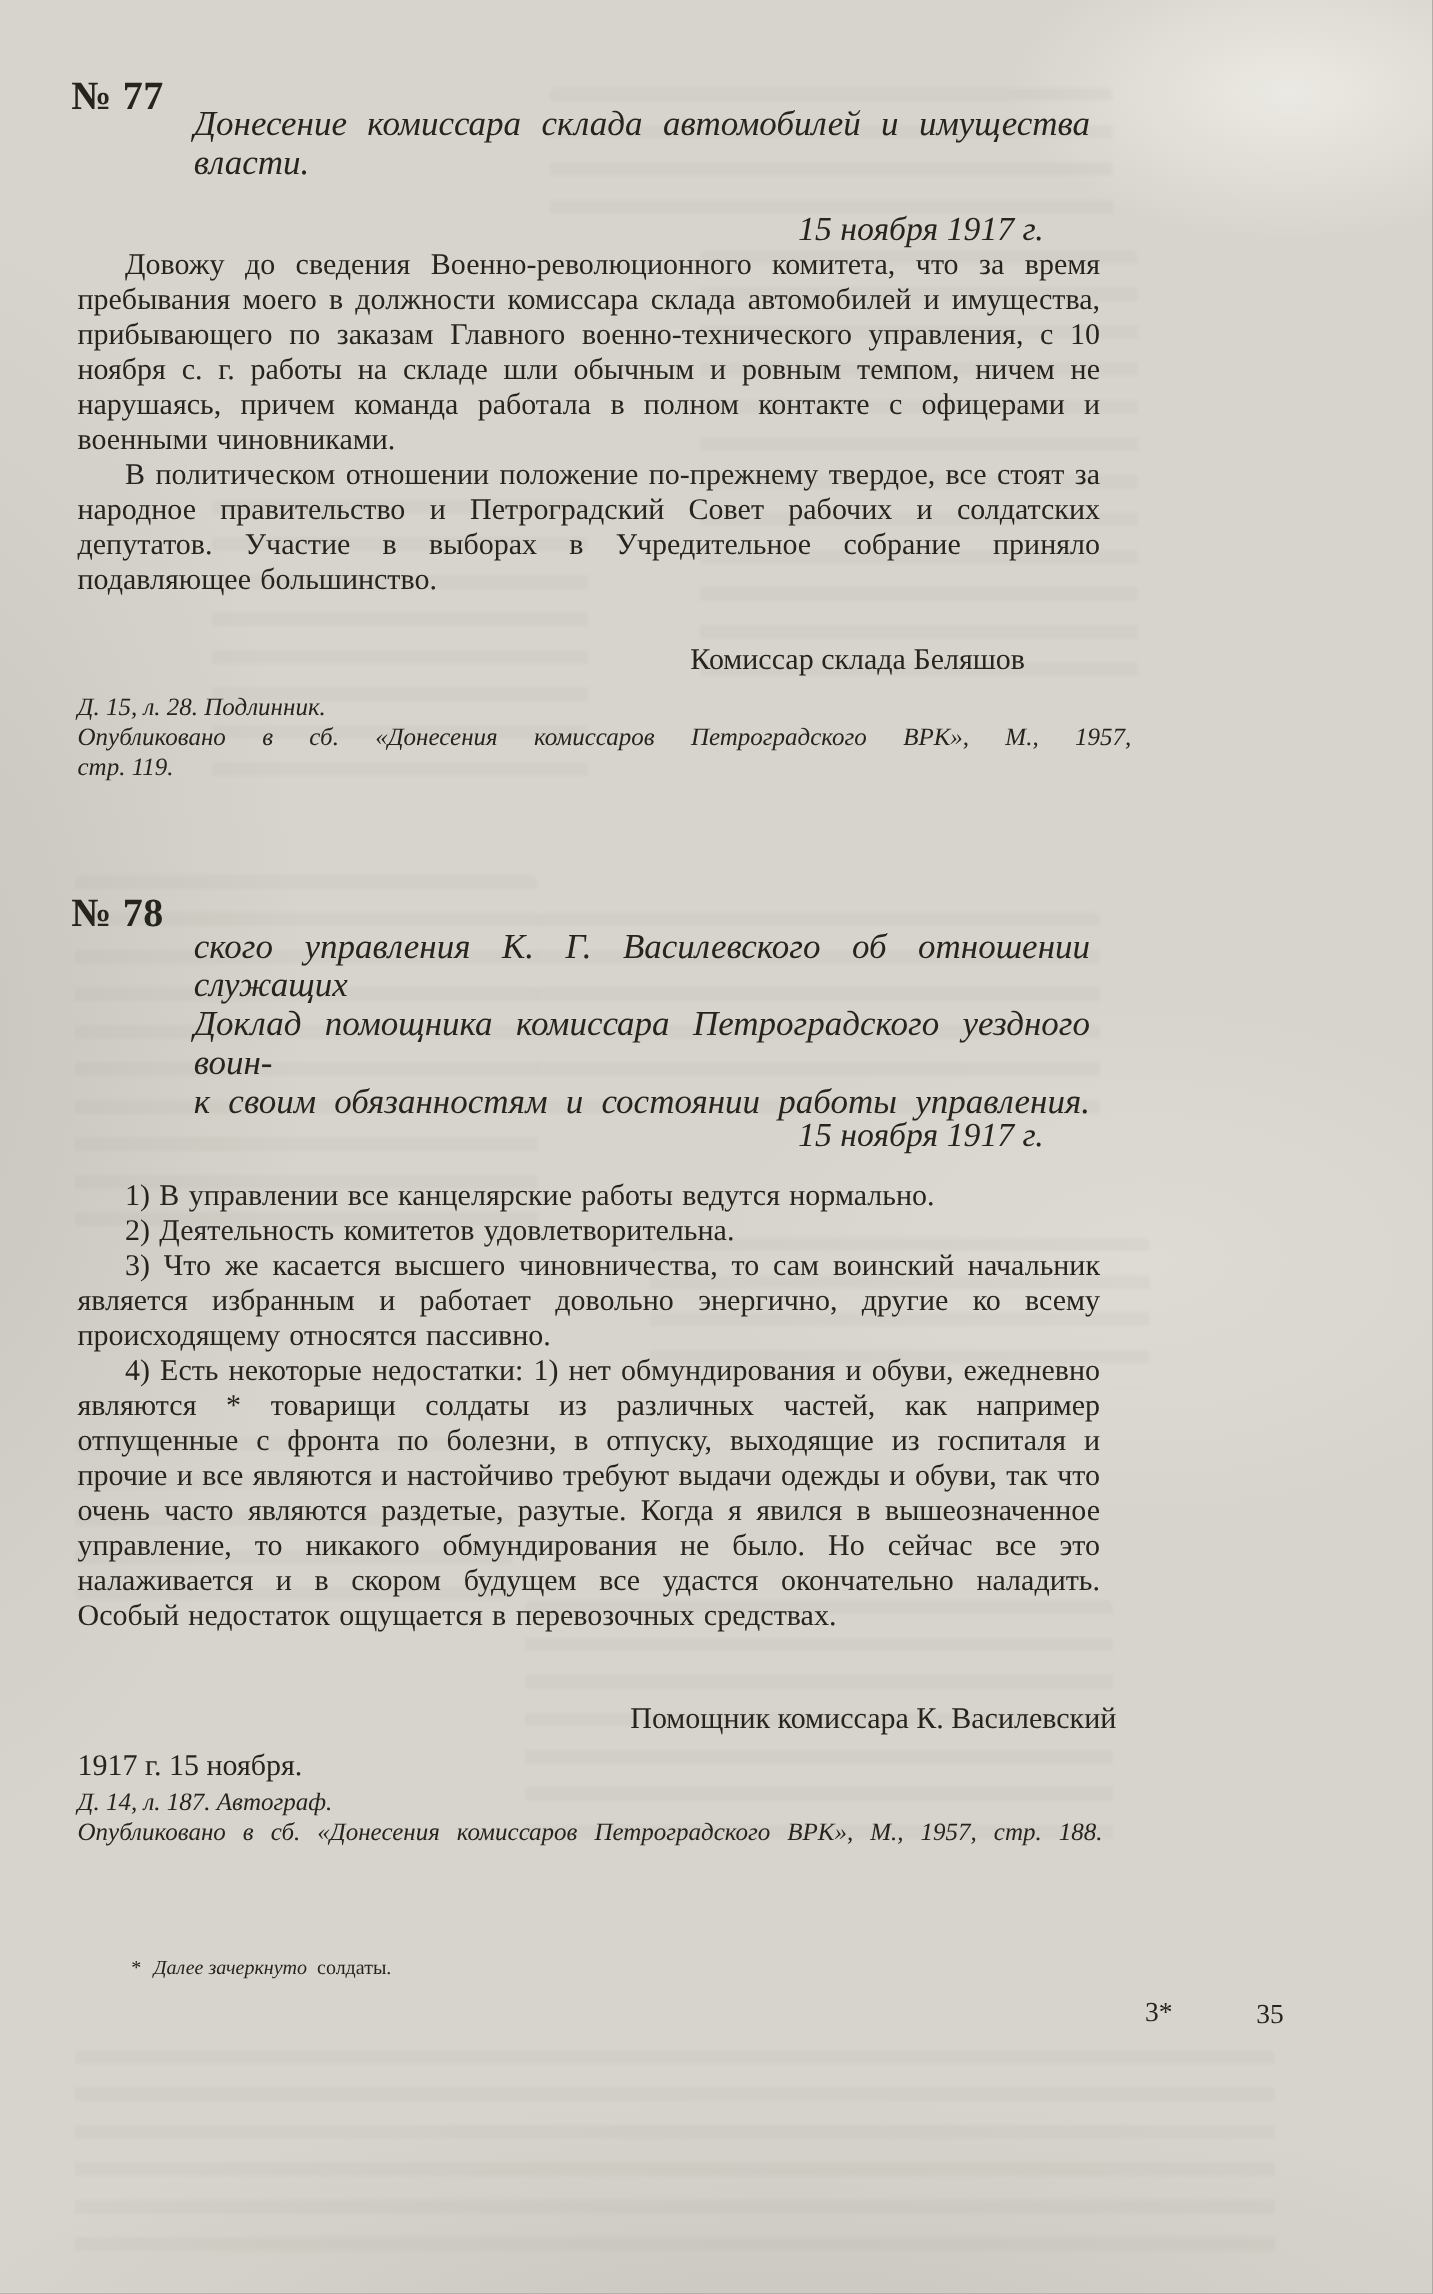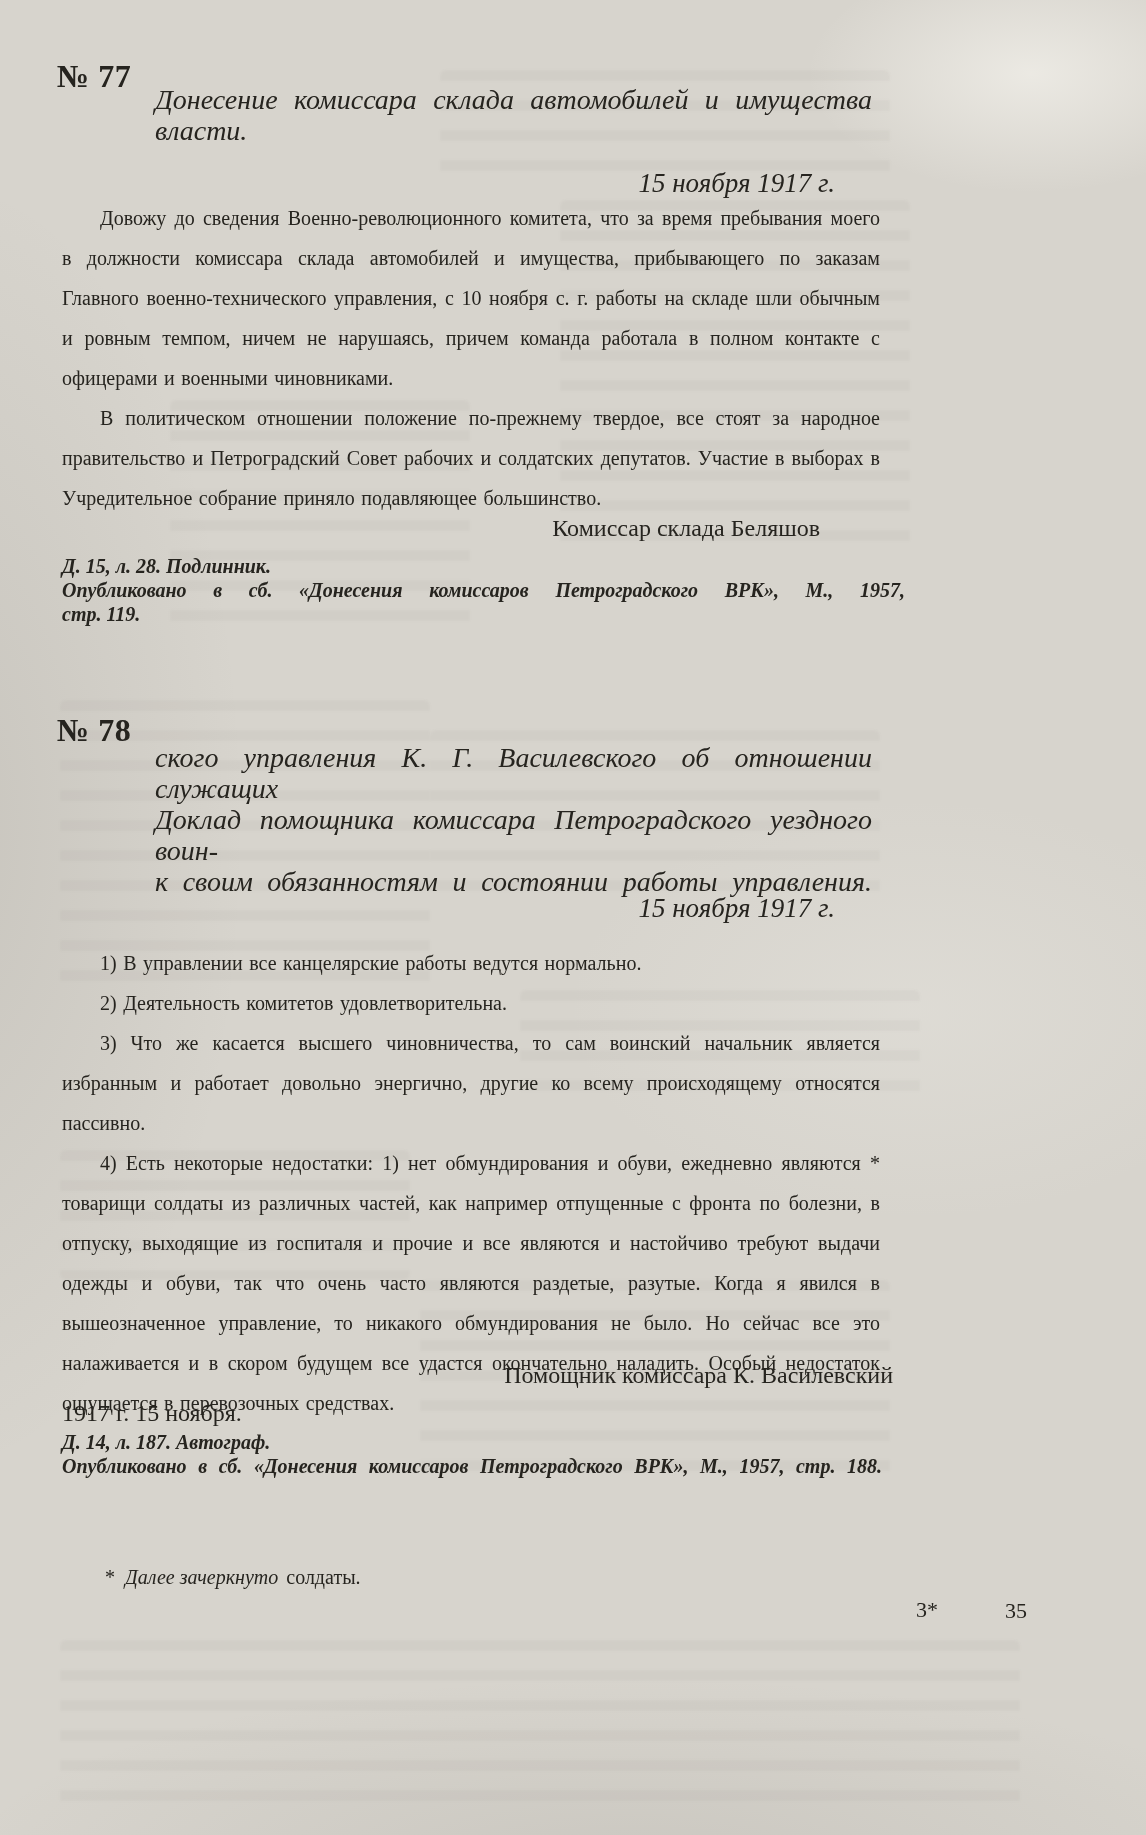--- a/index.html
+++ b/index.html
@@ -26,27 +26,27 @@
       rgba(104,99,91,0) 11px, rgba(104,99,91,0) 30px);
     filter:blur(1.2px);
     opacity:.55;
     border-radius:6px;
   }
   .doc-number{font-weight:bold;font-size:32px;letter-spacing:.5px;}
   .heading{font-style:italic;font-size:28px;line-height:31px;}
   .heading .hl{text-align:justify;text-align-last:justify;}
   .heading .hl.plain{text-align:justify;text-align-last:left;}
   .doc-date{font-style:italic;font-size:27px;text-align:right;}
-  .bodytext{font-size:20px;line-height:40px;text-align:justify;word-spacing:1.5px;}
+  .bodytext{font-size:24px;line-height:28px;text-align:justify;word-spacing:1.5px;}
   .bodytext p{margin:0;text-indent:38px;}
   .signature{font-size:24px;text-align:right;}
-  .source{font-style:italic;font-size:20px;line-height:24px;font-weight:bold;}
+  .source{font-style:italic;font-size:20px;line-height:24px;}
   .source .stretch{text-align:justify;text-align-last:justify;}
   .date-line{font-size:24px;}
-  .footnote{font-size:20px;}
+  .footnote{font-size:16px;}
   .footnote .fn-marker{font-style:normal;padding-right:10px;}
   .footnote .fn-italic{font-style:italic;padding-right:8px;}
   .footnote .fn-roman{font-style:normal;}
   .footer-mark,.footer-page{font-size:22px;}
 </style>
 </head>
 <body>
 
 <div class="page">
 

